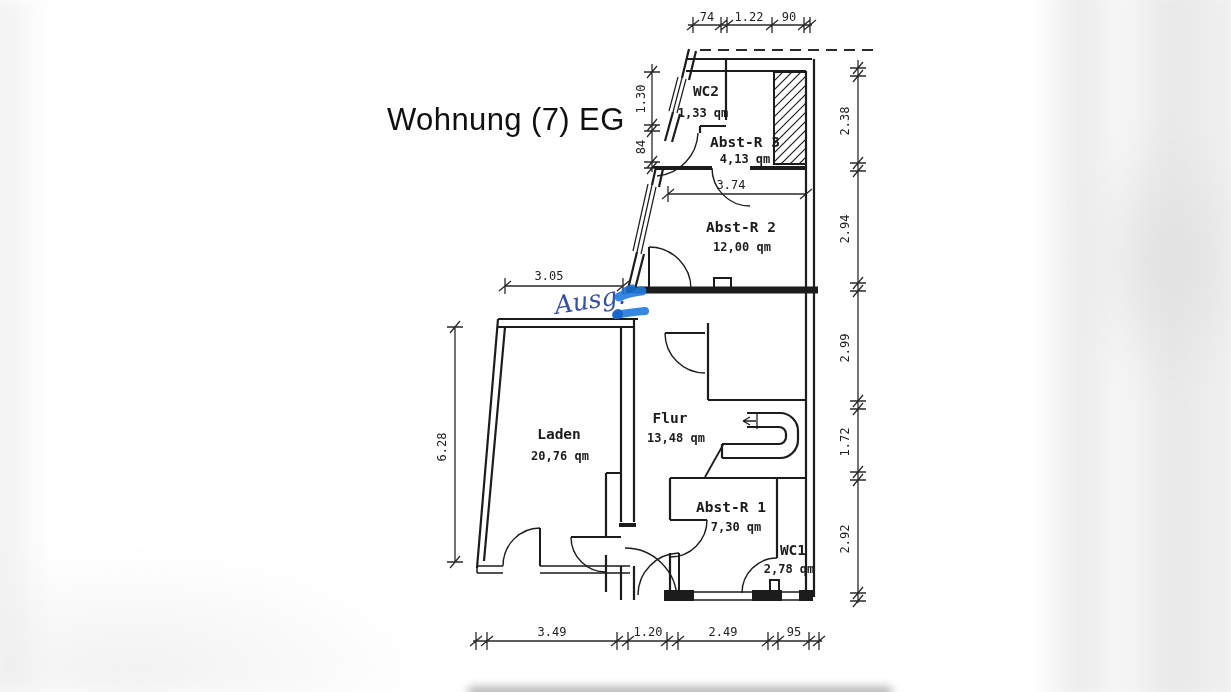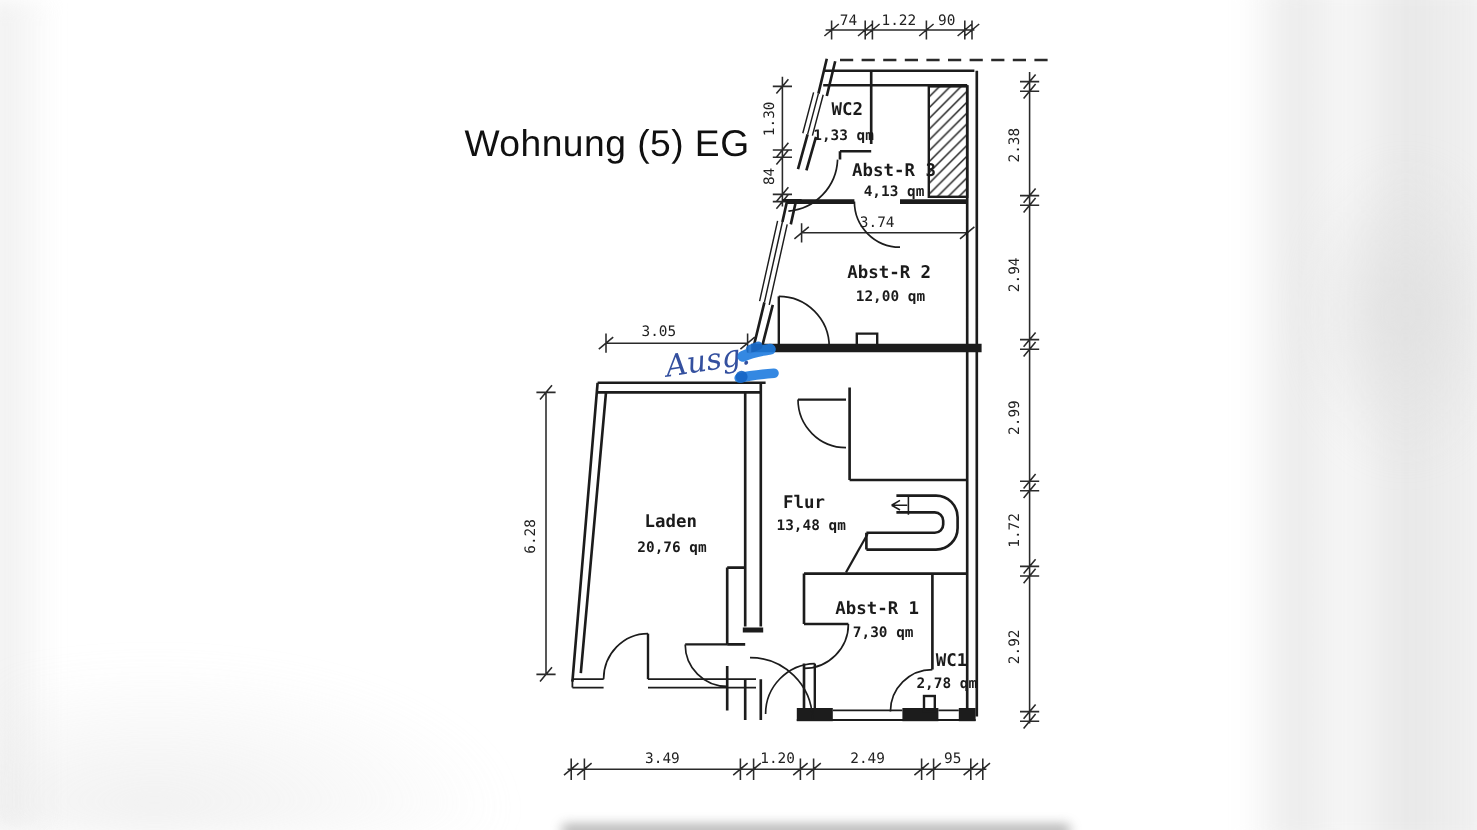--- a/index.html
+++ b/index.html
@@ -167,18 +167,18 @@
       <text class="note" x="556" y="314" transform="rotate(-9 556 314)">Ausg.</text>
       <g stroke="#1f7cdf" stroke-linecap="round" fill="none" opacity="0.9">
         <path d="M619,297 C627,293 635,292 642,291" stroke-width="9"></path>
         <path d="M616,315 C625,313 634,312 645,311" stroke-width="8"></path>
         <path d="M625,291 L632,288" stroke-width="7" stroke="#1a6fd0"></path>
       </g>
       <circle cx="618" cy="314" r="5" fill="#1565c5" opacity="0.9"></circle>
     </g>
   </svg>
 
-  <div class="big-title" id="title-top">Wohnung (5) EG</div>
+  <div class="big-title" id="title-top">Wohnung (7) EG</div>
 
   <div class="edge" id="edge-right"></div>
   <div class="edge" id="edge-right-blob"></div>
   <div class="edge" id="bottom-smudge"></div>
 </div>
 
 </body></html>

